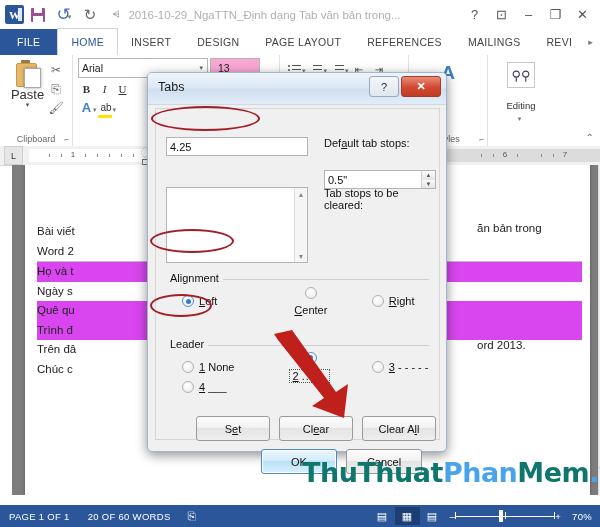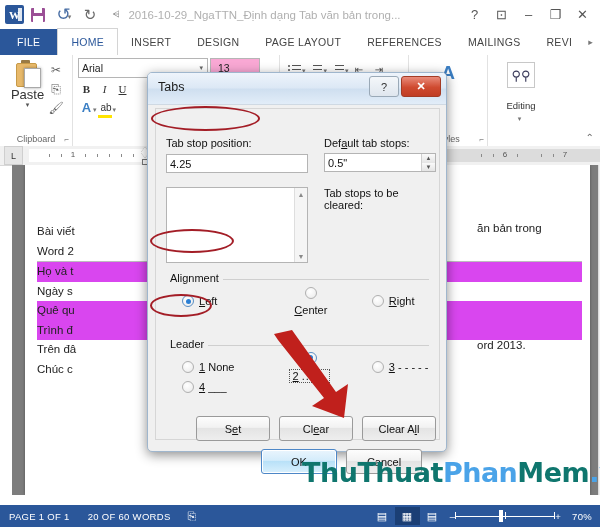--- a/index.html
+++ b/index.html
@@ -267,21 +267,21 @@
     background:#fff;border:1px solid #b4b4b4;box-sizing:border-box;
   }
   .lb-scroll{
     position:absolute;right:0;top:0;width:12px;height:100%;background:#f5f5f5;
     border-left:1px solid #dedede;
   }
   .lb-scroll .ar{width:12px;height:12px;display:flex;align-items:center;justify-content:center;font-size:7px;color:#8a8a8a;}
   .lb-scroll .ar.bot{position:absolute;bottom:0;}
 
   .field-def{position:absolute;left:168px;top:28px;width:112px;}
-  .field-def .hd{margin-bottom:4px;}
+  .field-def .hd{margin-bottom:21px;}
   .spin{position:relative;width:112px;height:19px;background:#fff;border:1px solid #b4b4b4;box-sizing:border-box;}
   .spin .val{position:absolute;left:3px;top:0;line-height:19px;font-size:11px;}
   .spin .btns{position:absolute;right:0;top:0;width:14px;height:17px;
     display:flex;flex-direction:column;}
   .spin .btns div{
     flex:1;display:flex;align-items:center;justify-content:center;font-size:6px;color:#555;
     background:linear-gradient(to bottom,#fafafa,#e4e4e4);border-left:1px solid #cfcfcf;
   }
   .cleared-lbl{position:absolute;left:168px;top:78px;font-size:11px;color:#111;}
 
@@ -538,21 +538,20 @@
       <div class="dlg-btns">
         <div class="dlg-btn">?</div>
         <div class="dlg-btn close">✕</div>
       </div>
     </div>
 
     <div class="dlg-body">
       <div class="dlg-inner">
 
         <div class="field-pos">
-          <div class="hd lbl">Tab stop position:</div>
           <div class="txtbox">4.25</div>
         </div>
 
         <div class="listbox">
           <div class="lb-scroll">
             <div class="ar">▲</div>
             <div class="ar bot">▼</div>
           </div>
         </div>
 

